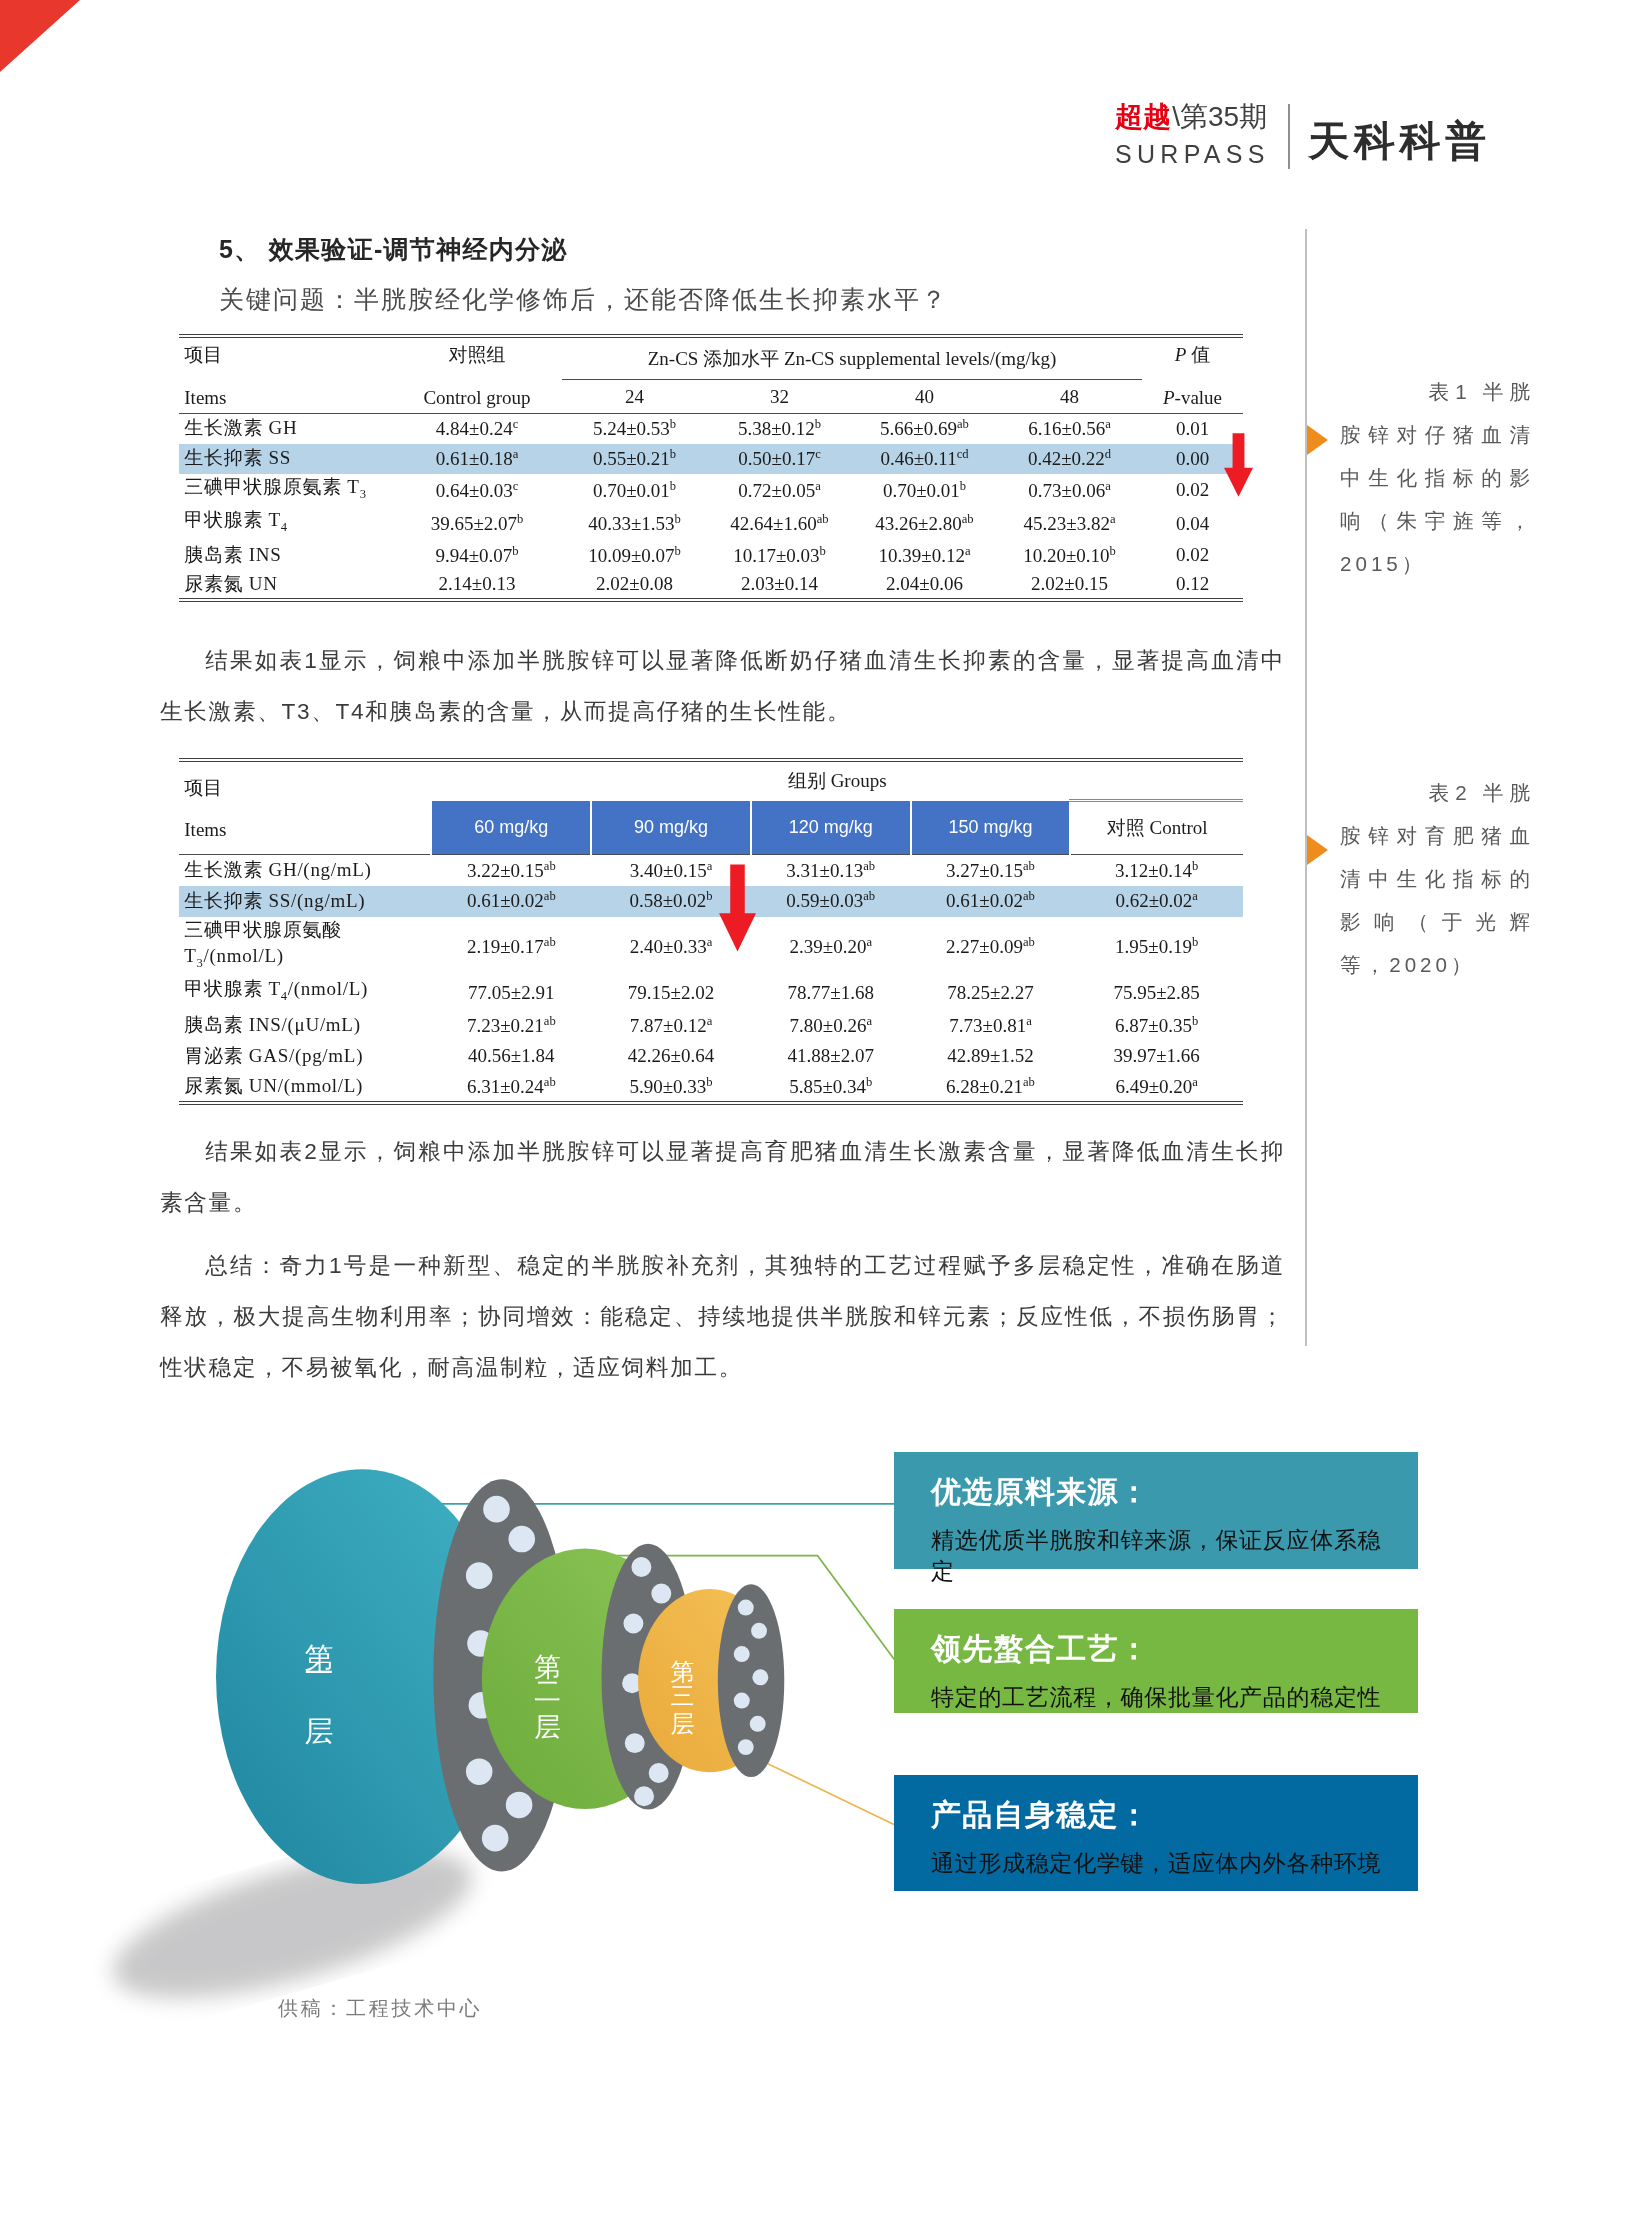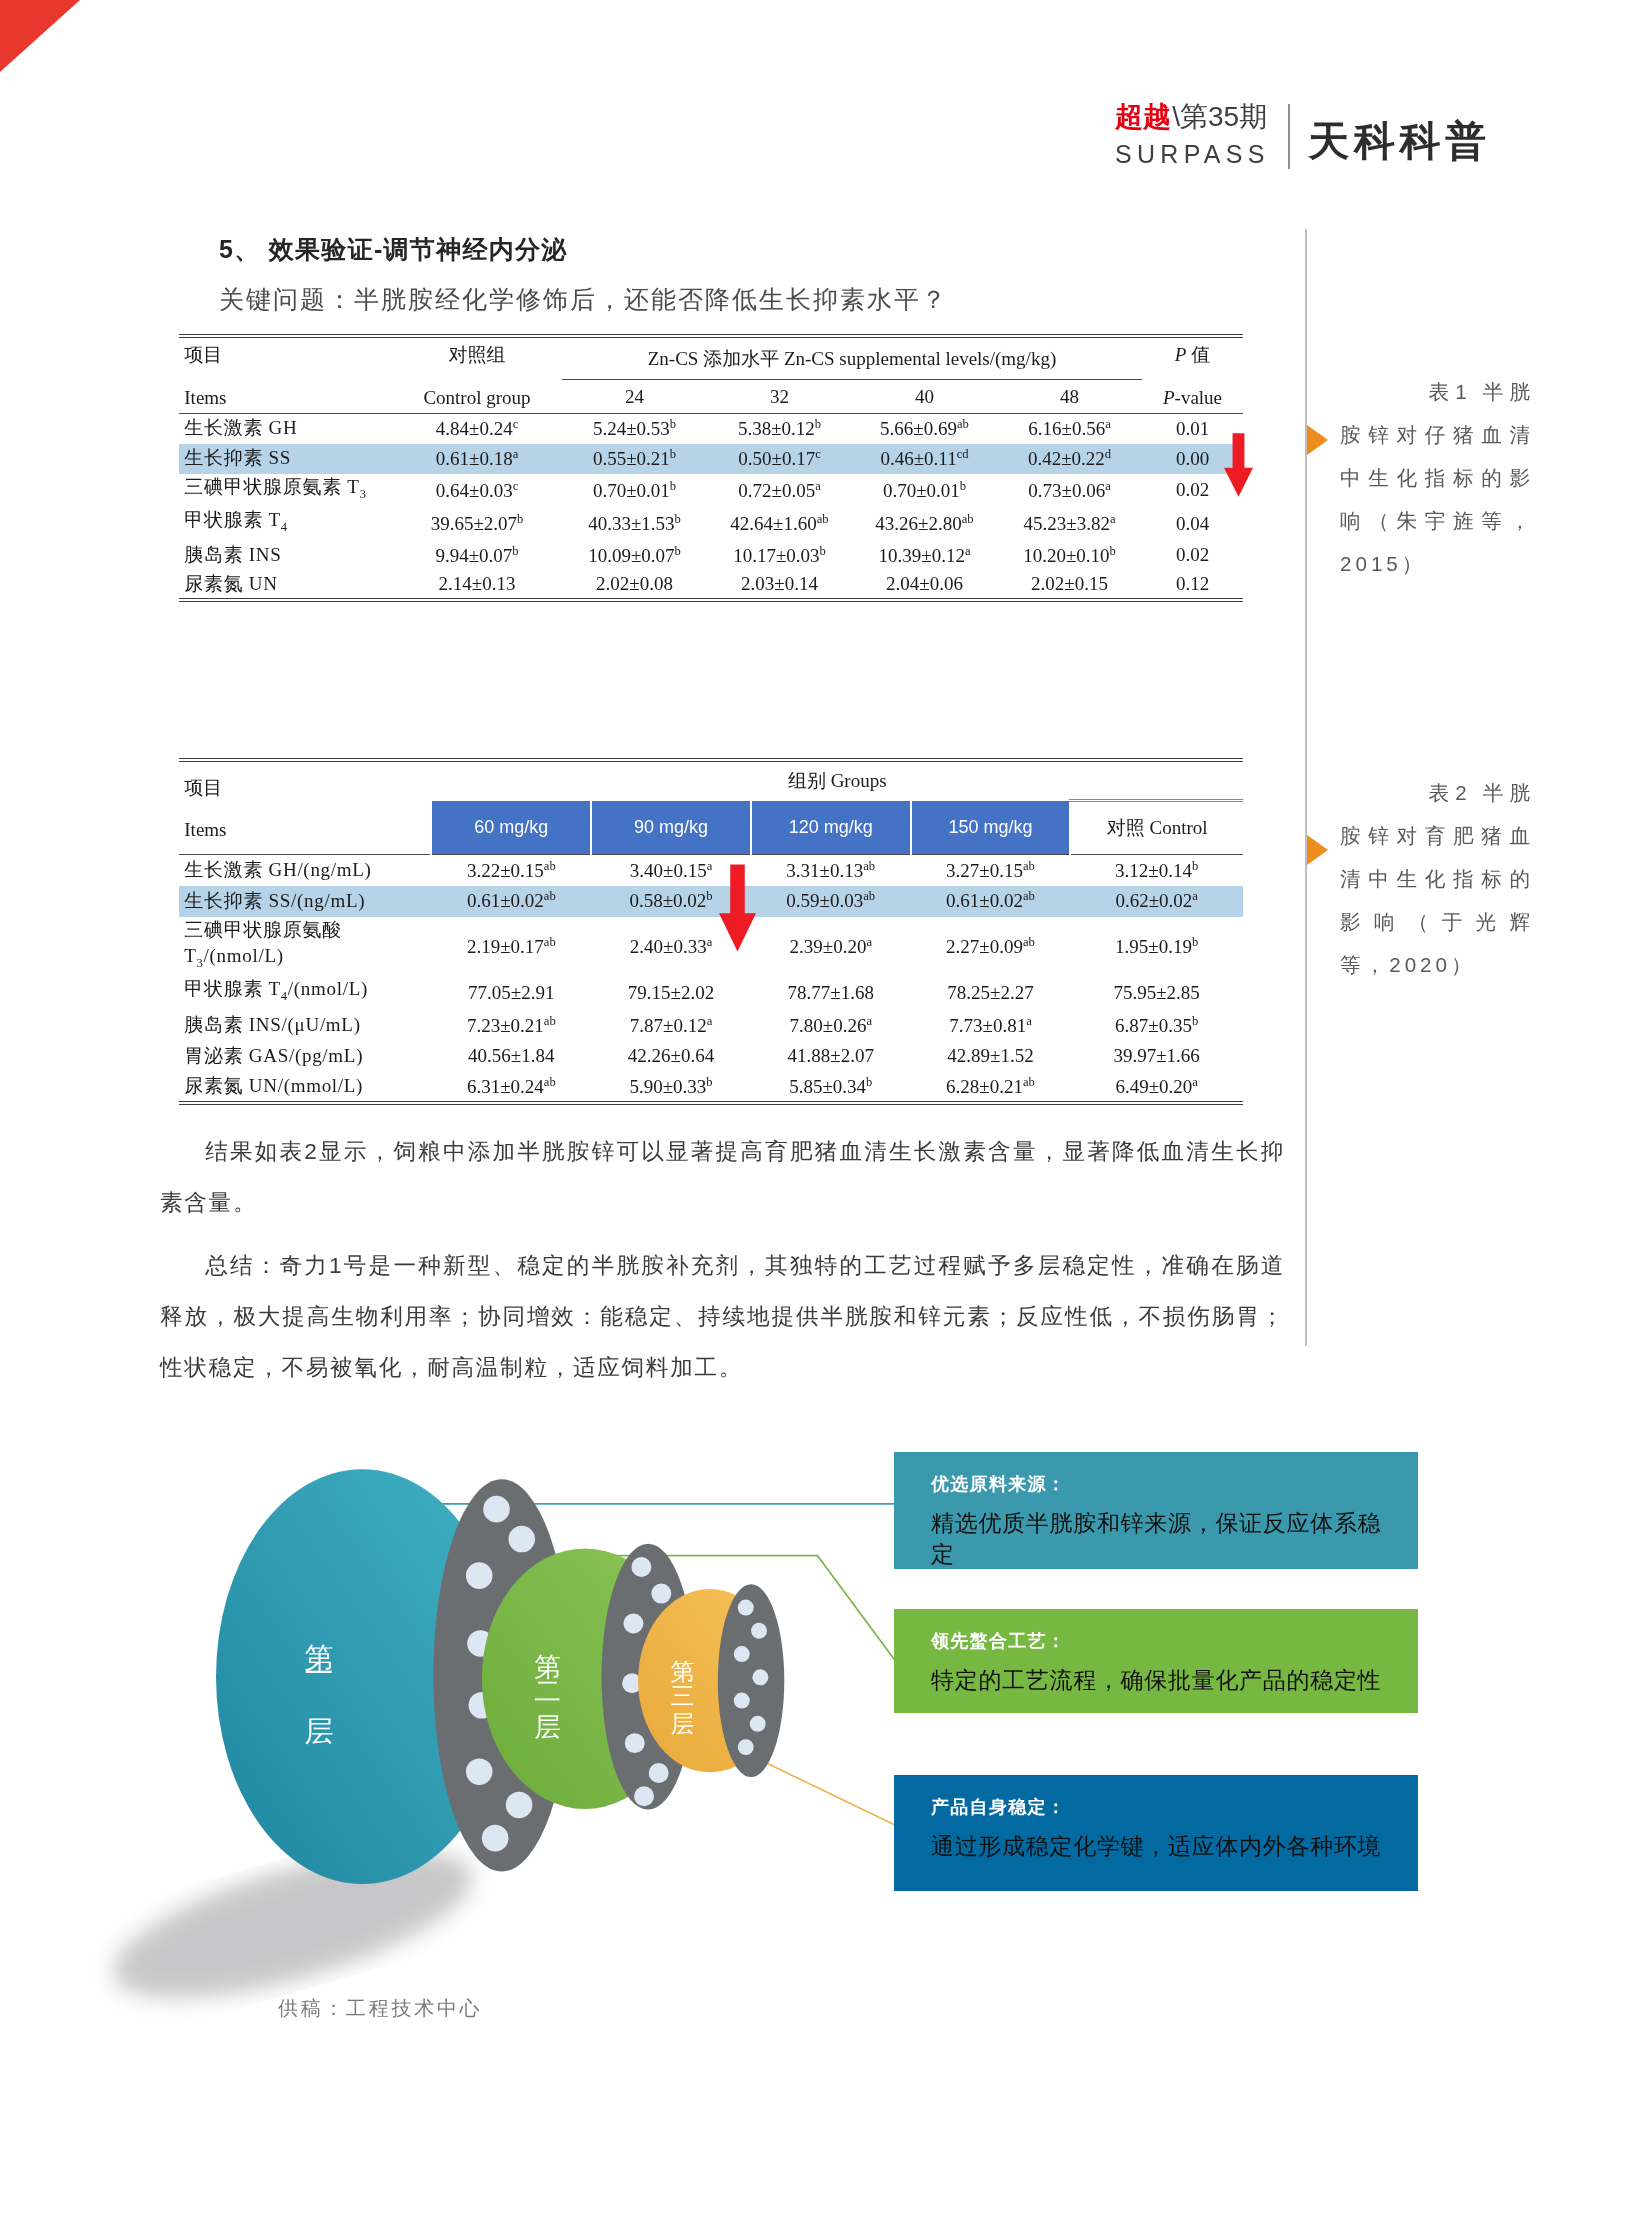--- a/index.html
+++ b/index.html
@@ -82,21 +82,21 @@
                display:flex;align-items:center;justify-content:center;text-align:center;}
   #label1{left:298px;top:1569px;width:43px;height:214px;font-size:29px;letter-spacing:37px;}
   #label2{left:528px;top:1583px;width:39px;height:190px;font-size:26.6px;letter-spacing:31px;}
   #label3{left:665px;top:1595px;width:35px;height:171px;font-size:24px;letter-spacing:26.6px;}
 
   .info-box{position:absolute;left:894px;width:524px;box-sizing:border-box;
             padding:20px 20px 0 37px;}
   #box1{top:1452px;height:117px;}
   #box2{top:1609px;height:104px;}
   #box3{top:1765px;height:116px;}
-  .box-title{font-size:18px;font-weight:bold;color:#ffffff;letter-spacing:1.3px;}
+  .box-title{font-size:30px;font-weight:bold;color:#ffffff;letter-spacing:1.3px;}
   .box-body{font-size:23px;color:#111111;margin-top:12px;letter-spacing:0.7px;}
 
   .credit{position:absolute;left:278px;top:1995px;font-size:20px;color:#7a7a7a;letter-spacing:2.7px;}
 </style>
 </head>
 <body>
 
 <div id="page">
 
   <div class="corner"></div>
@@ -207,20 +207,21 @@
   </table>
 
   <svg id="arrow1" class="arrow" width="29" height="64" viewBox="0 0 44 96">
     <polygon points="13,0 31,0 31,52 44,52 22,96 0,52 13,52" fill="#ed1c24"></polygon>
   </svg>
 
   <div class="vline"></div>
   <div id="marker1" class="note-marker"></div>
   <div id="note1" class="side-note">表1 半胱胺锌对仔猪血清中生化指标的影响（朱宇旌等，2015）</div>
 
+  <div id="para1" class="para">结果如表1显示，饲粮中添加半胱胺锌可以显著降低断奶仔猪血清生长抑素的含量，显著提高血清中生长激素、T3、T4和胰岛素的含量，从而提高仔猪的生长性能。</div>
 
   <table id="table2" class="dtable">
     <colgroup>
         <col style="width:253px">
         <col style="width:160px">
         <col style="width:160px">
         <col style="width:160px">
         <col style="width:160px">
         <col style="width:173px">
       </colgroup>

